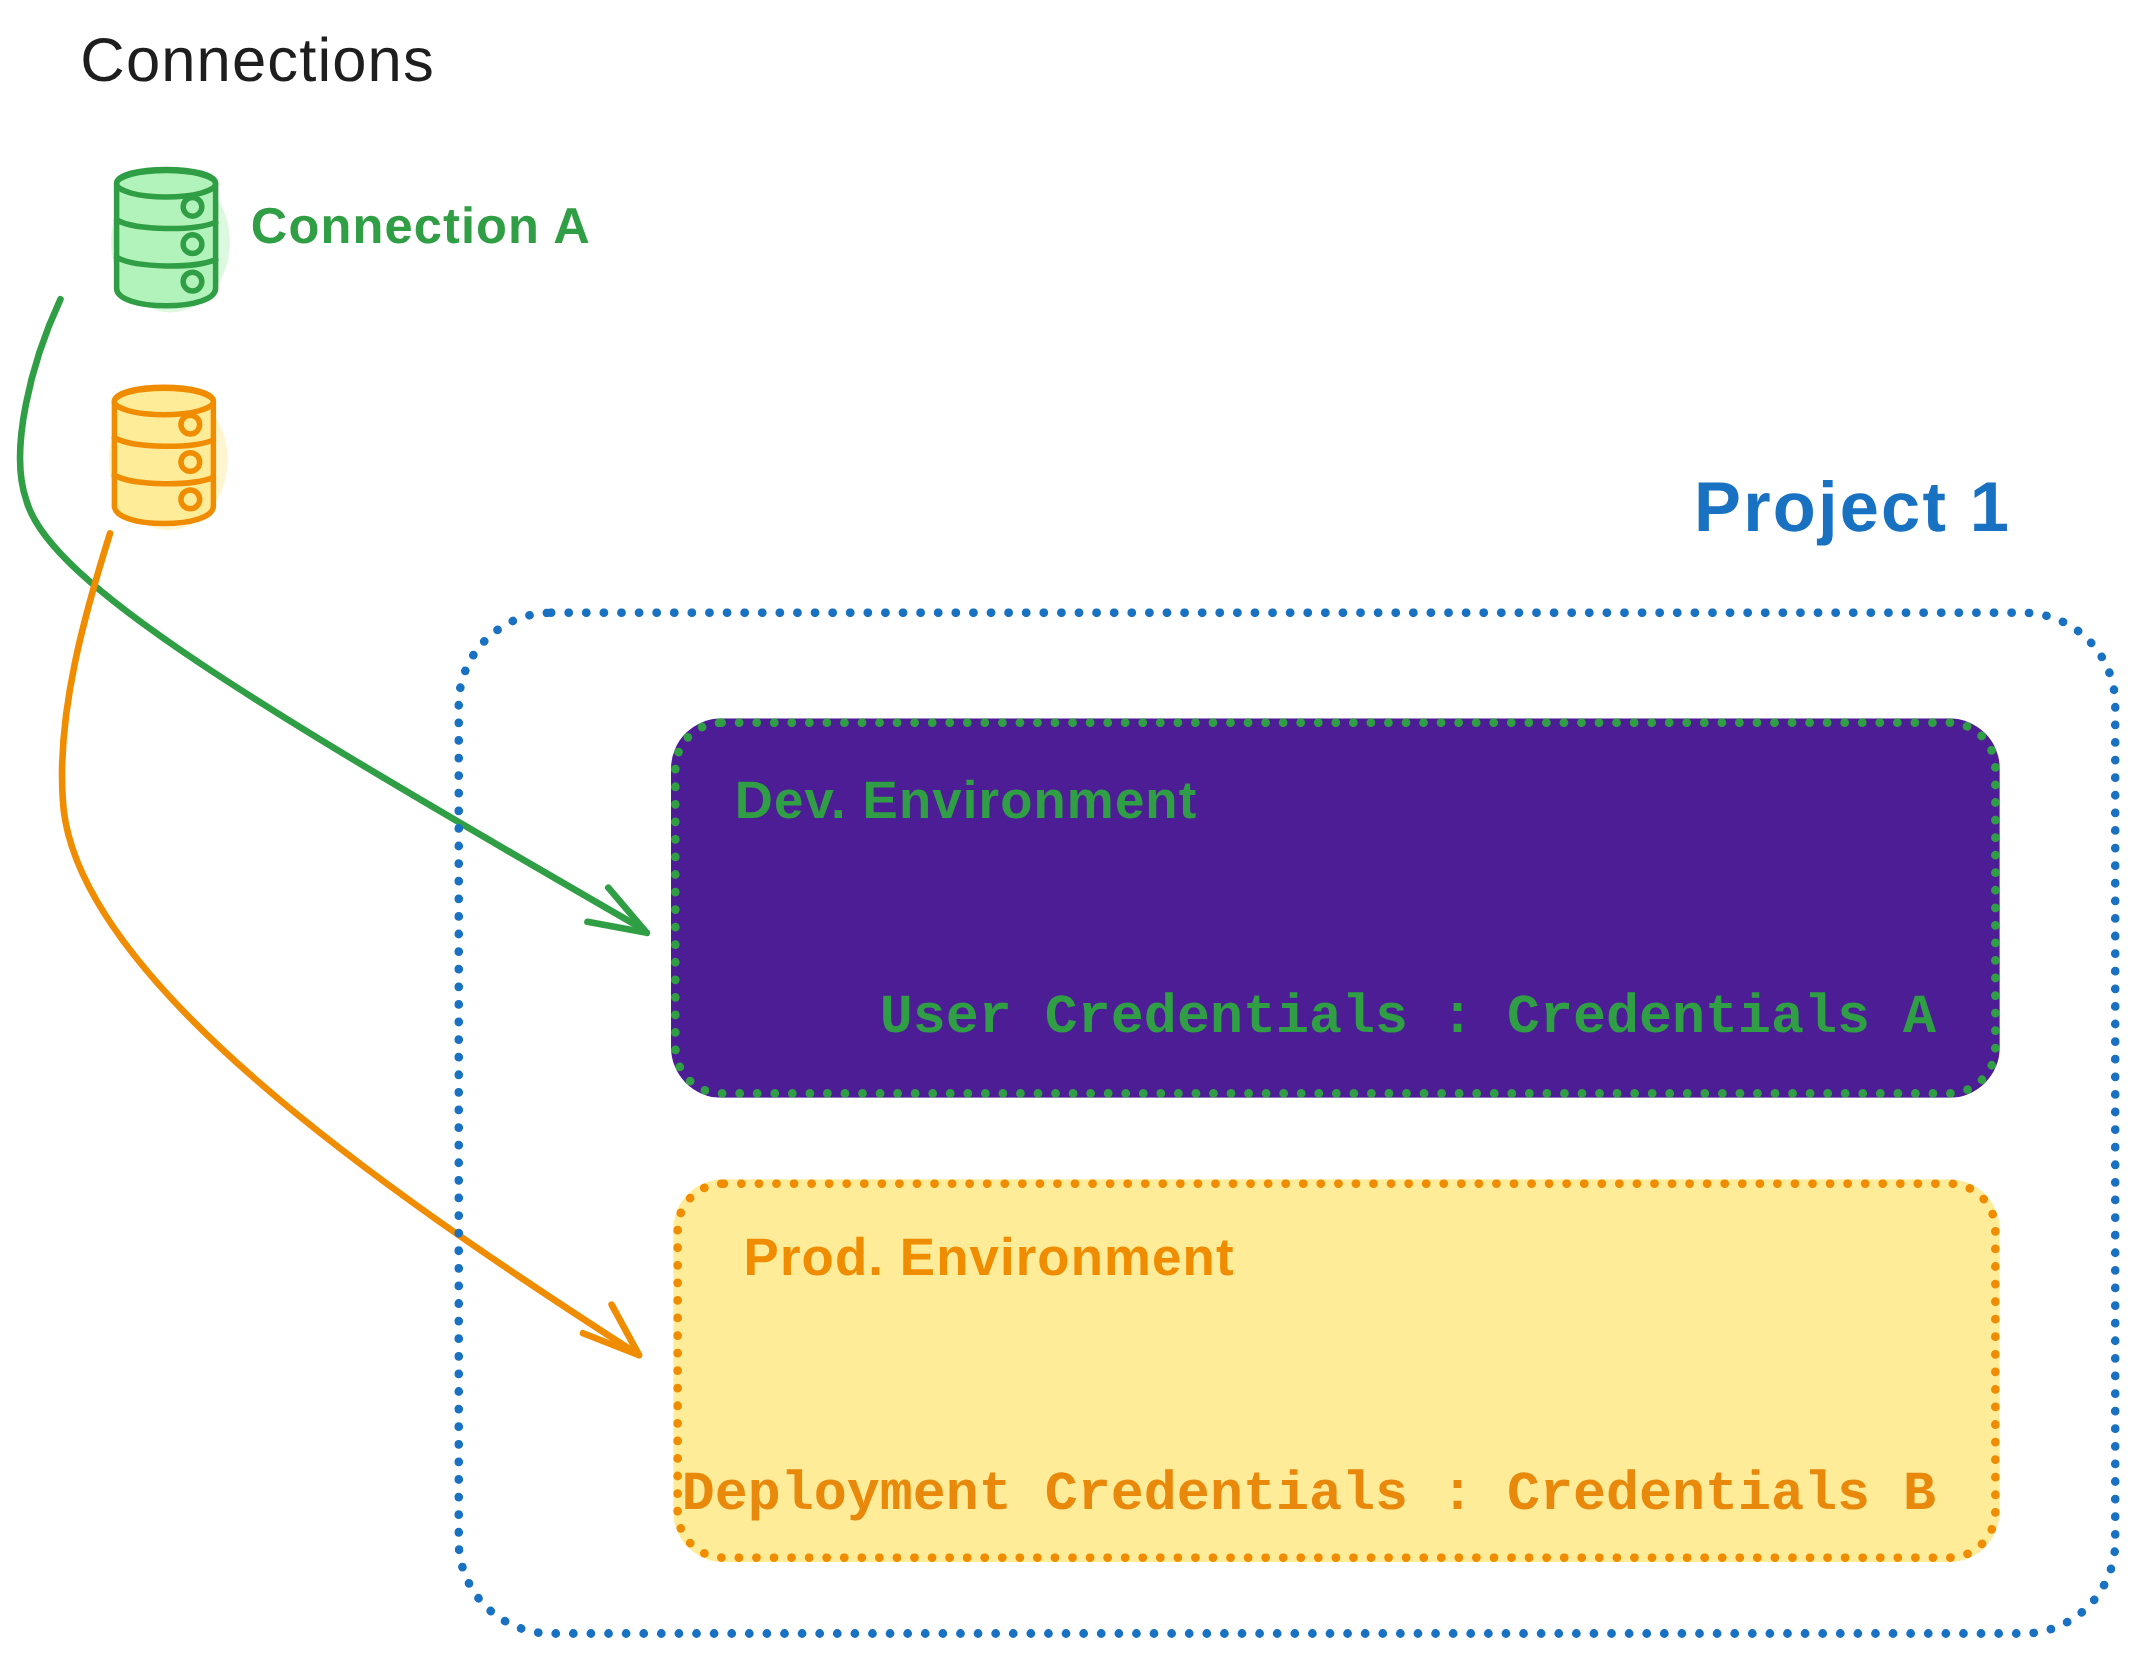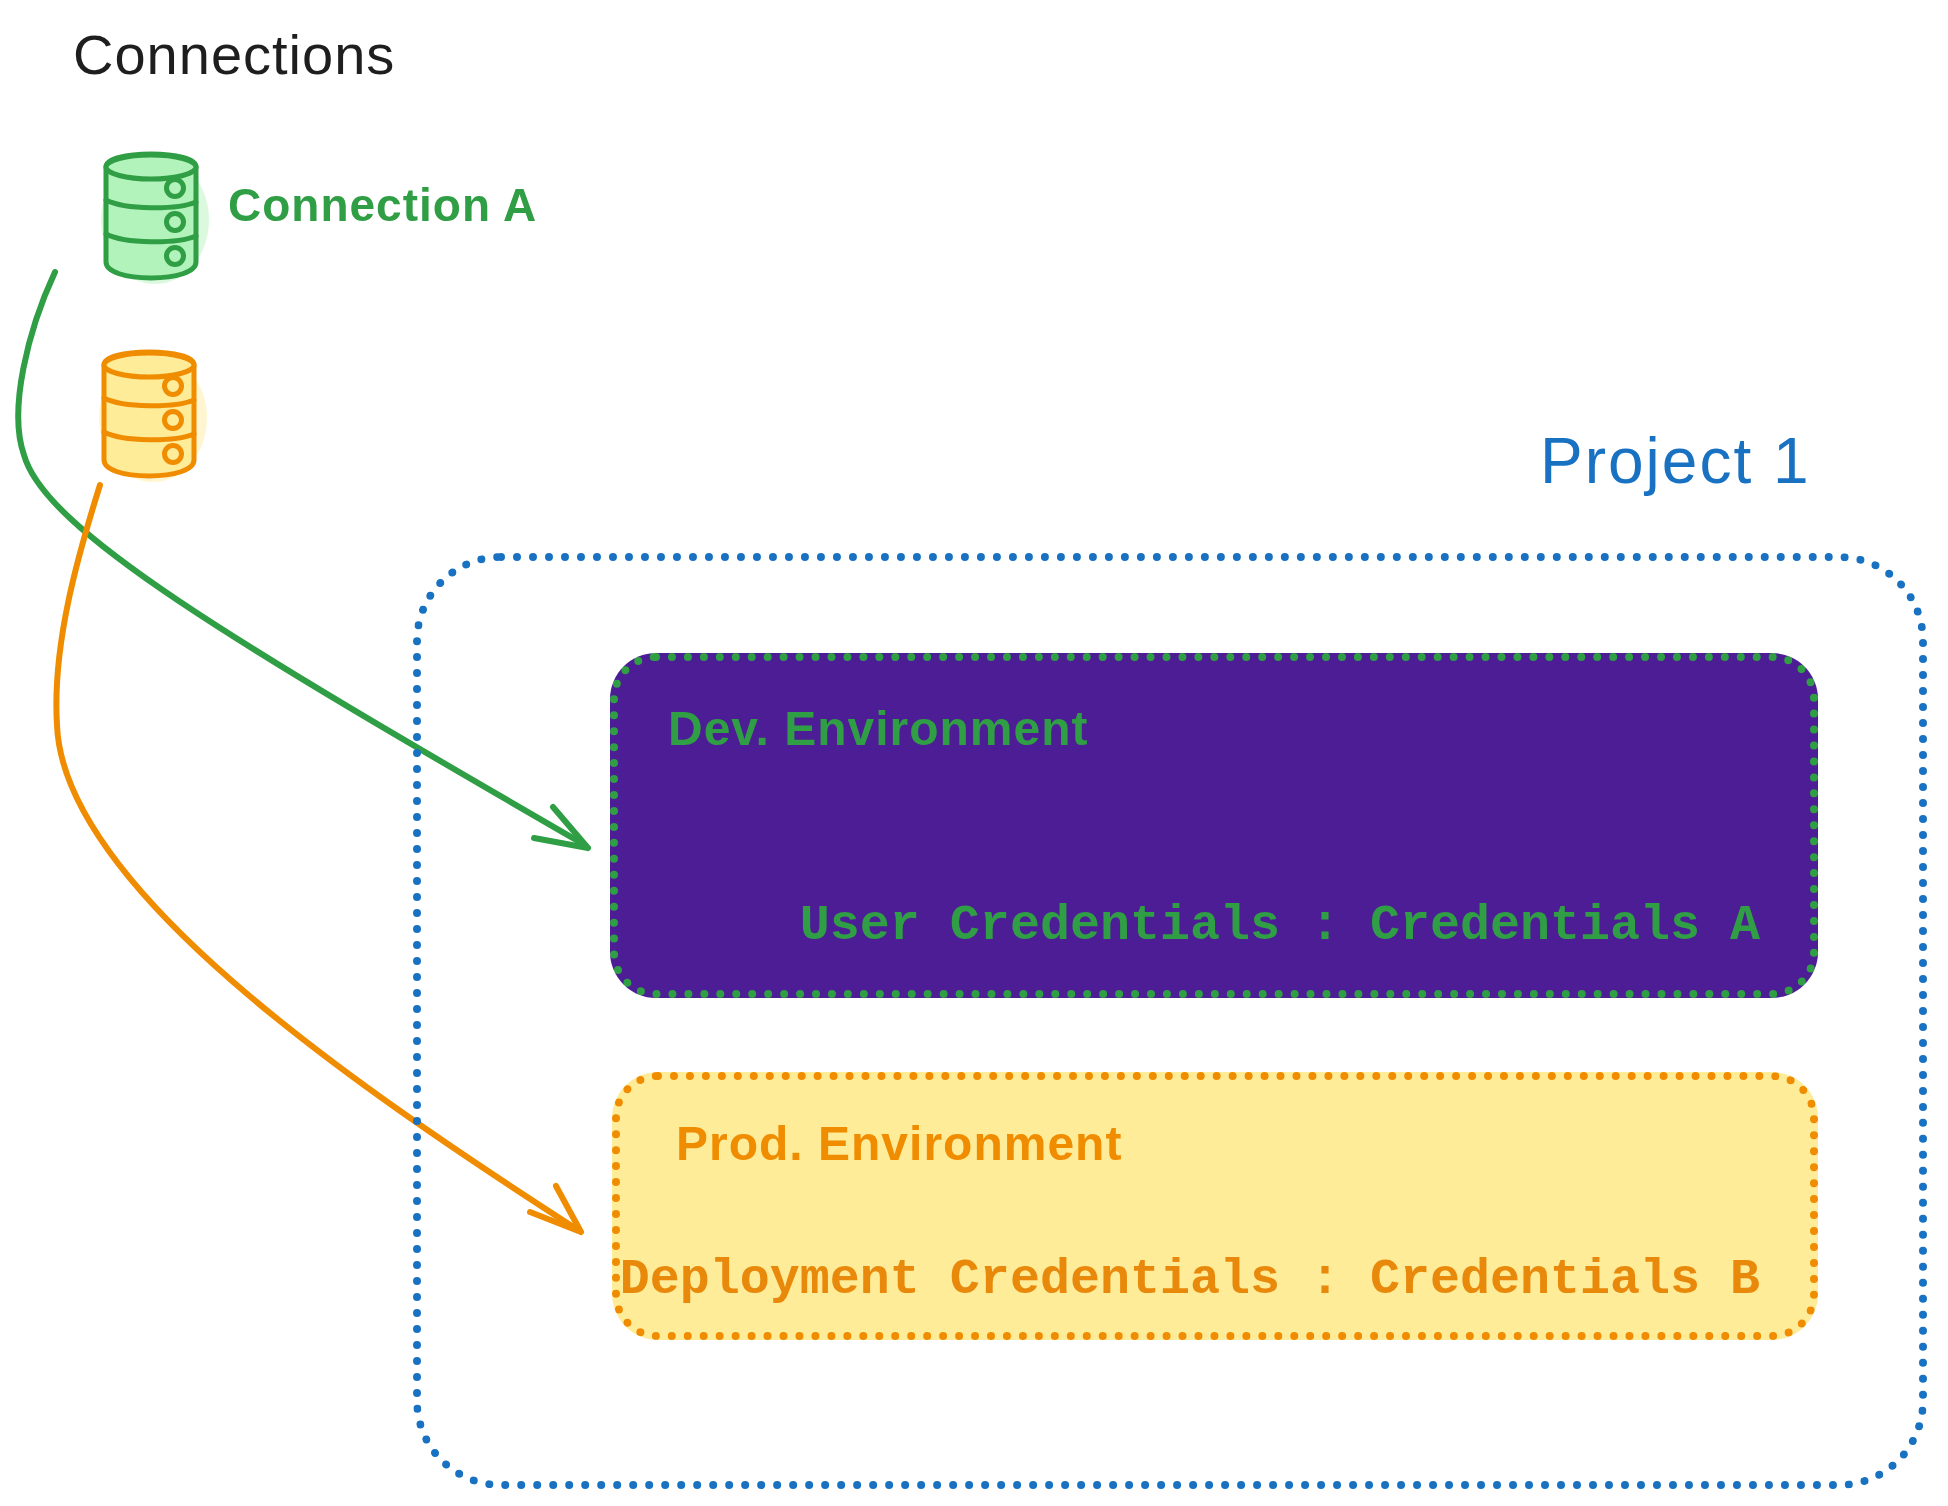--- a/index.html
+++ b/index.html
@@ -16,40 +16,40 @@
   }
   .conn-label {
     position: absolute; font-size: 46px; font-weight: 700; letter-spacing: 1px;
     white-space: nowrap;
   }
   .conn-label.green { left: 228px; top: 178px; color: #2f9e44; }
   .conn-label.orange { left: 228px; top: 352px; color: #f08c00; }
 
   .project-title {
     position: absolute; left: 1540px; top: 424px;
-    font-size: 64px; font-weight: 400; letter-spacing: 2px;
+    font-size: 64px; font-weight: 700; letter-spacing: 2px;
     color: #1971c2; white-space: nowrap;
   }
 
   
   .project-box {
     position: absolute; left: 413px; top: 553px;
     width: 1514px; height: 936px;
     border: 8px dotted #1971c2; border-radius: 88px;
     background: transparent;
   }
   .env-box {
     position: absolute; border-radius: 46px;
   }
   .env-box.dev {
     left: 610px; top: 653px; width: 1208px; height: 345px;
     background: #4c1d95; border: 8px dotted #2f9e44;
   }
   .env-box.prod {
-    left: 612px; top: 1072px; width: 1206px; height: 268px;
+    left: 612px; top: 1072px; width: 1206px; height: 348px;
     background: #ffec99; border: 8px dotted #f08c00;
   }
   .env-title {
     position: absolute; left: 50px; top: 40px;
     font-size: 48px; font-weight: 700; letter-spacing: 1px; white-space: nowrap;
   }
   .env-box.dev  .env-title { color: #2f9e44; }
   .env-box.prod .env-title { left: 56px; top: 36px; color: #f08c00; }
   .env-cred {
     position: absolute; right: 50px;

